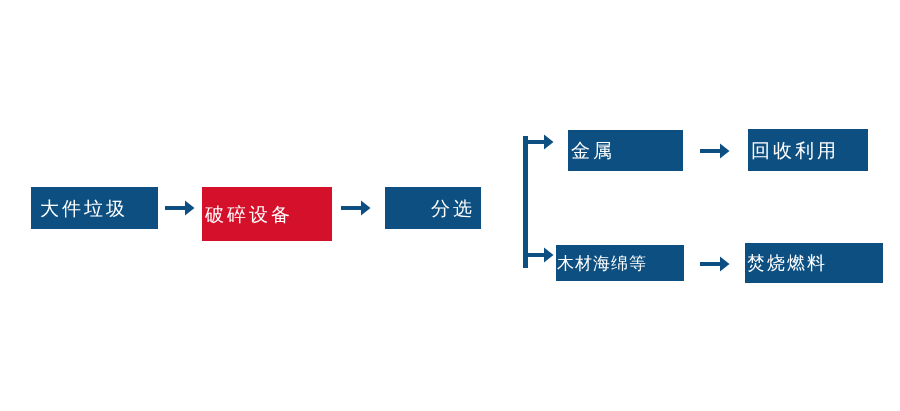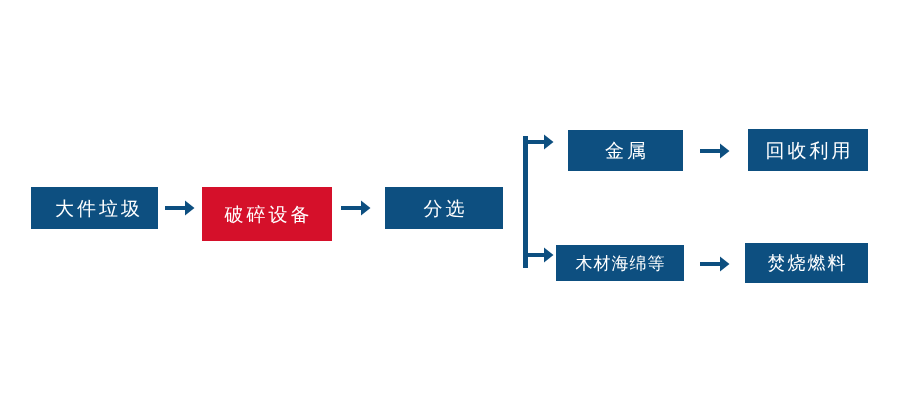--- a/index.html
+++ b/index.html
@@ -15,41 +15,41 @@
   }
   #flow {
     position: relative;
     width: 900px;
     height: 411px;
   }
   .node {
     position: absolute;
     display: flex;
     align-items: center;
-    justify-content: center;
+    justify-content: flex-start;
     box-sizing: border-box;
     color: #ffffff;
     font-size: 19px;
     letter-spacing: 3px;
     text-indent: 3px;
     white-space: nowrap;
     line-height: 1;
   }
   .node.blue  { background: #0d4f80; }
   .node.red   { background: #d5102a; }
 
   
   #node-bulky-waste     { left: 31px;  top: 187px; width: 127px; height: 42px; padding-left: 6px; }
   #node-crusher         { left: 202px; top: 187px; width: 130px; height: 54px; }
-  #node-sorting         { left: 385px; top: 187px; width: 118px; height: 42px; }
+  #node-sorting         { left: 385px; top: 187px; width: 96px; height: 42px; padding-left: 43px; }
   #node-metal           { left: 568px; top: 130px; width: 115px; height: 41px; }
   #node-recycle         { left: 748px; top: 129px; width: 120px; height: 42px; }
   #node-wood-sponge     { left: 556px; top: 245px; width: 128px; height: 36px;
                           font-size: 17px; letter-spacing: 1px; text-indent: 1px; }
-  #node-incinerate      { left: 745px; top: 243px; width: 123px; height: 40px;
+  #node-incinerate      { left: 745px; top: 243px; width: 138px; height: 40px;
                           font-size: 18px; letter-spacing: 2px; text-indent: 2px; }
 
   
   .arrow {
     position: absolute;
     display: block;
   }
   #arrow-1 { left: 165px; top: 196px; width: 30px;  height: 24px; }
   #arrow-2 { left: 341px; top: 196px; width: 30px;  height: 24px; }
   #arrow-3 { left: 700px; top: 139px; width: 30px;  height: 24px; }

